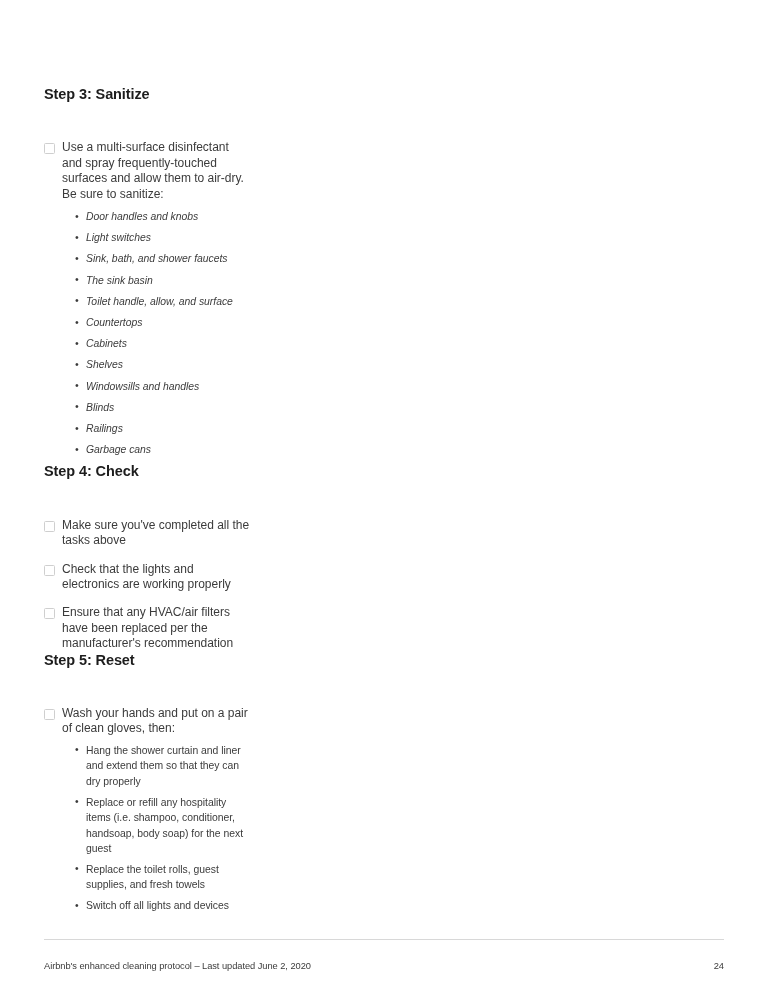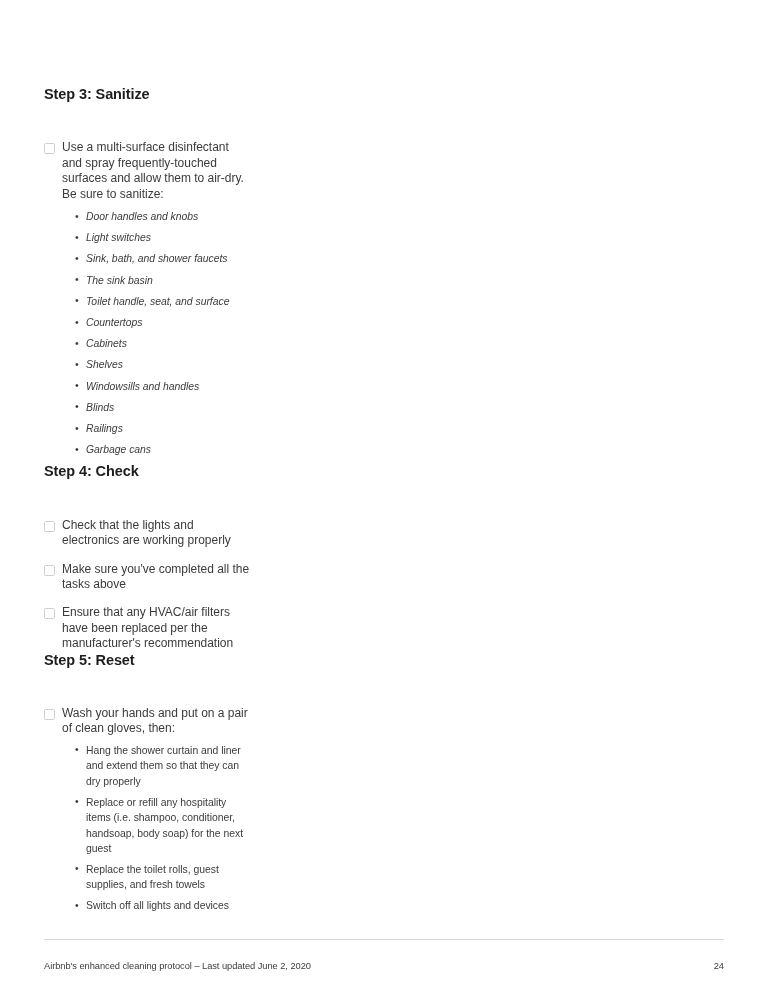--- a/index.html
+++ b/index.html
@@ -158,43 +158,43 @@
       <h2 class="col-heading">Step 3: Sanitize</h2>
 
       <div class="check-item">
         <span class="checkbox"></span>
         <span class="check-text">Use a multi-surface disinfectant and spray frequently-touched surfaces and allow them to air-dry. Be sure to sanitize:</span>
         <ul class="bullets top-level">
           <li>Door handles and knobs</li>
           <li>Light switches</li>
           <li>Sink, bath, and shower faucets</li>
           <li>The sink basin</li>
-          <li>Toilet handle, seat, and surface</li>
+          <li>Toilet handle, allow, and surface</li>
           <li>Countertops</li>
           <li>Cabinets</li>
           <li>Shelves</li>
           <li>Windowsills and handles</li>
           <li>Blinds</li>
           <li>Railings</li>
           <li>Garbage cans</li>
         </ul>
       </div>
     </div>
 
     <div class="column column-check">
       <h2 class="col-heading">Step 4: Check</h2>
 
       <div class="check-item">
         <span class="checkbox"></span>
+        <span class="check-text">Make sure you've completed all the tasks above</span>
+      </div>
+
+      <div class="check-item">
+        <span class="checkbox"></span>
         <span class="check-text">Check that the lights and electronics are working properly</span>
-      </div>
-
-      <div class="check-item">
-        <span class="checkbox"></span>
-        <span class="check-text">Make sure you've completed all the tasks above</span>
       </div>
 
       <div class="check-item">
         <span class="checkbox"></span>
         <span class="check-text">Ensure that any HVAC/air filters have been replaced per the manufacturer's recommendation</span>
       </div>
     </div>
 
     <div class="column column-reset">
       <h2 class="col-heading">Step 5: Reset</h2>

